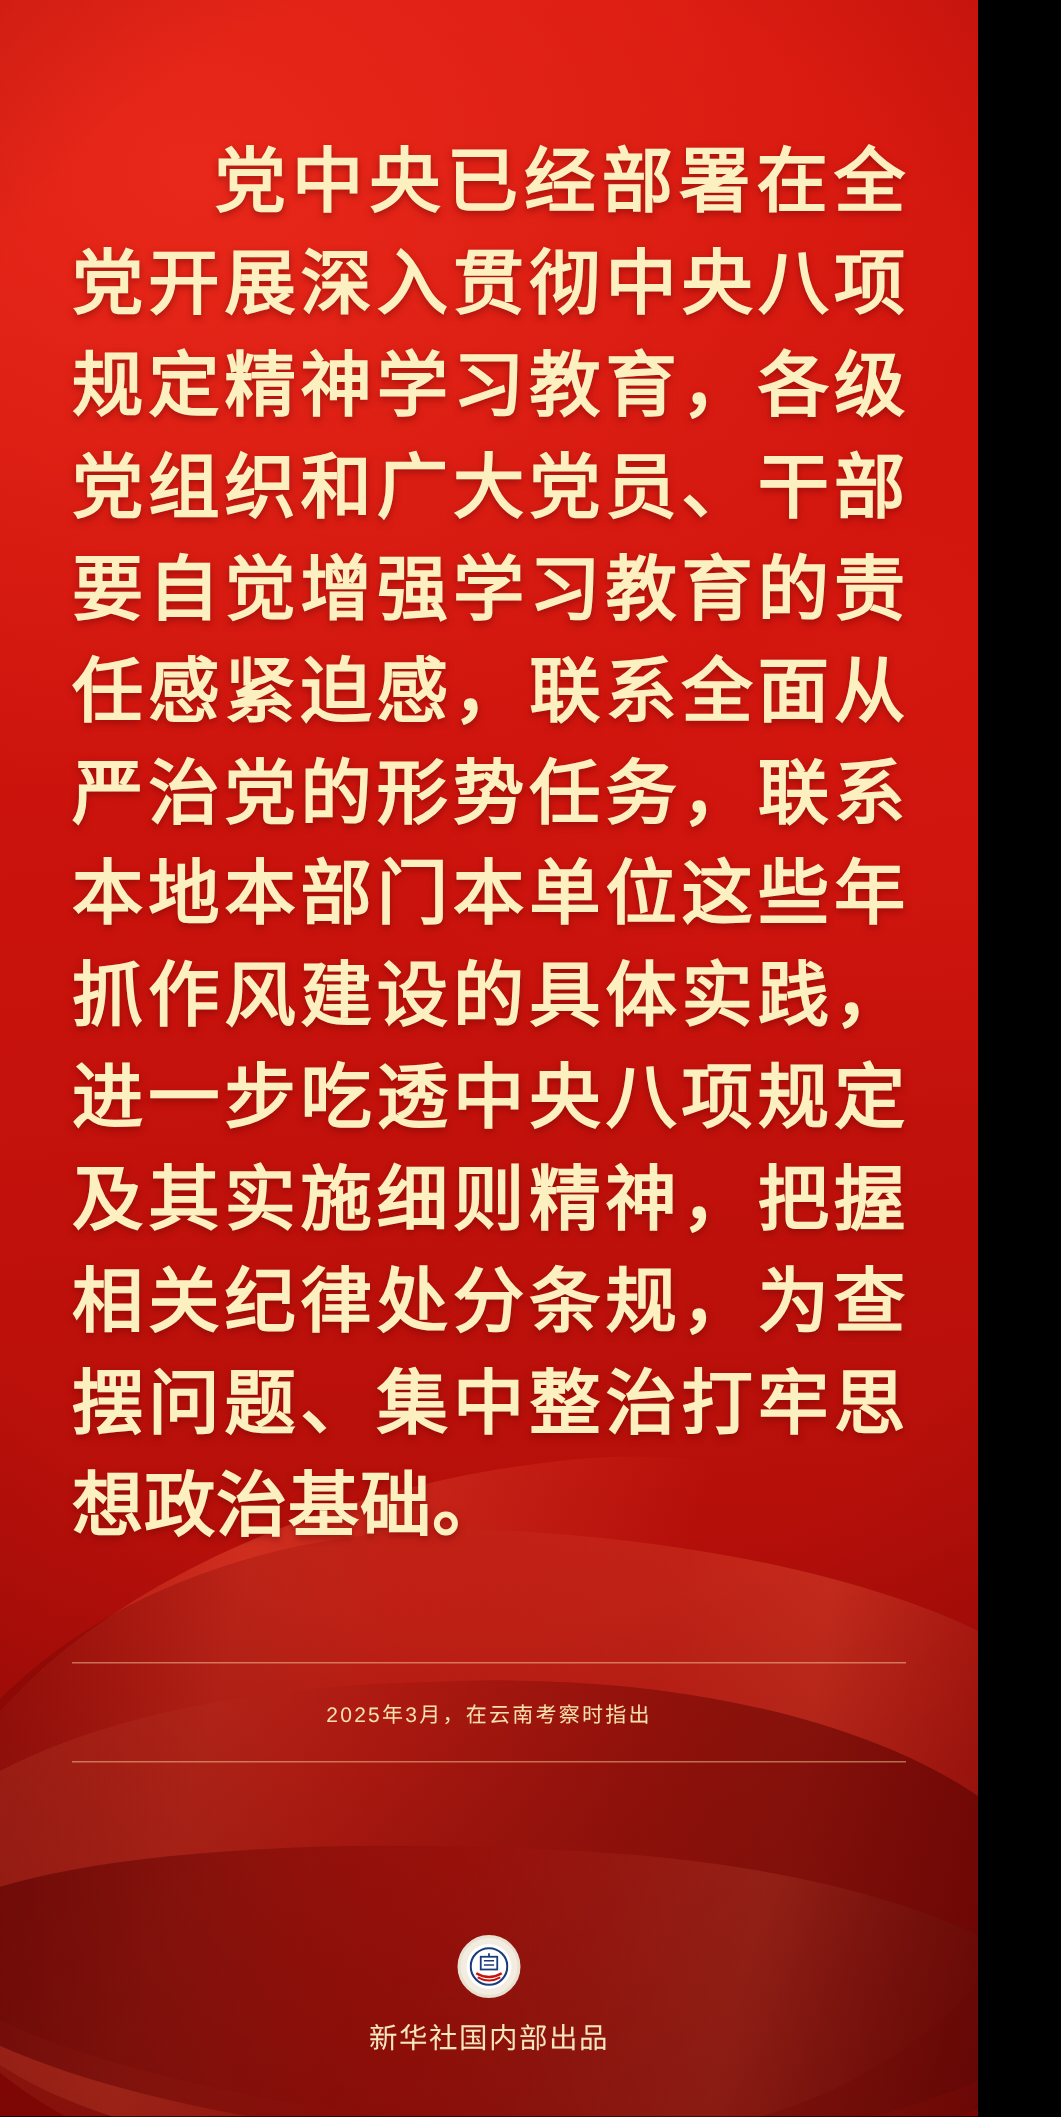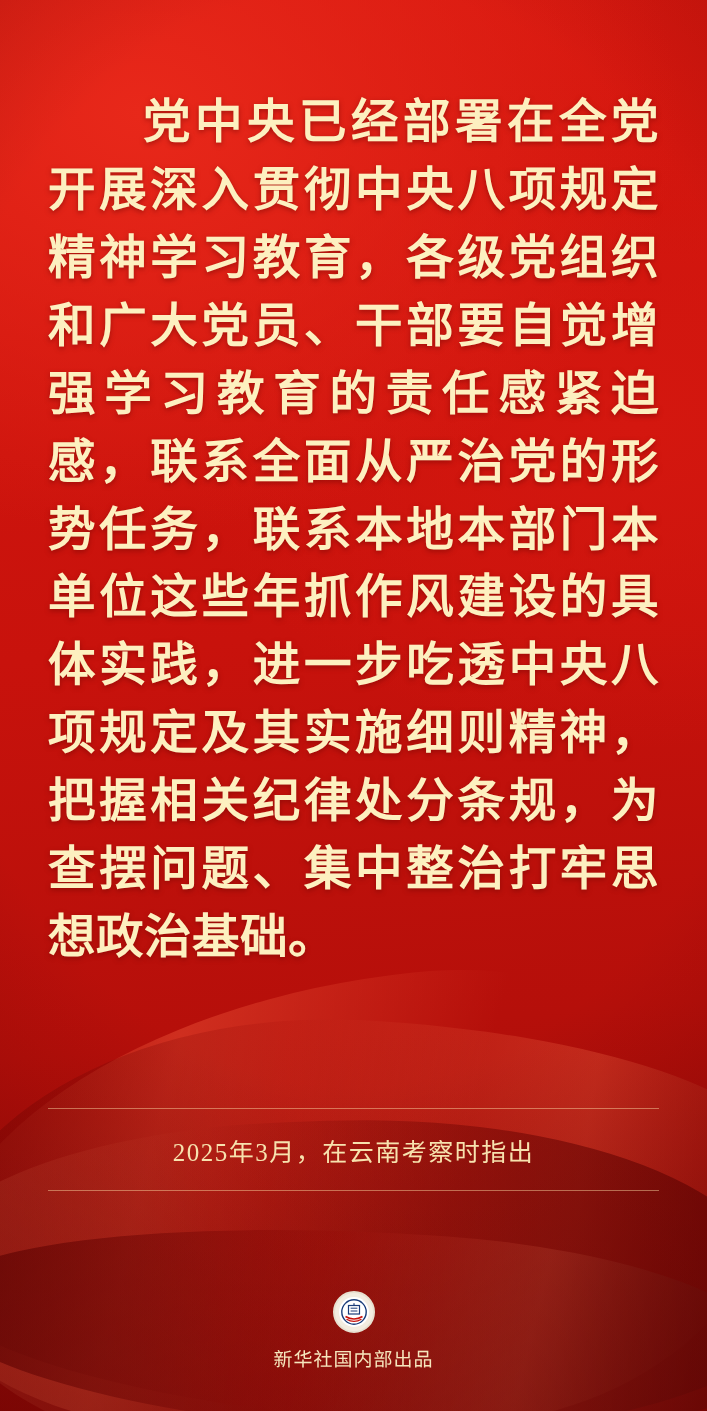--- a/index.html
+++ b/index.html
@@ -6,21 +6,21 @@
   html, body {
     margin: 0;
     padding: 0;
     background: #000;
   }
   body {
     font-family: "Liberation Sans", sans-serif;
   }
   .poster {
     position: relative;
-    width: 707px;
+    width: 652px;
     height: 1411px;
     overflow: hidden;
     background: #d01b13;
     background:
       radial-gradient(ellipse 900px 700px at 20% 8%, #e8281a 0%, rgba(232,40,26,0) 60%),
       radial-gradient(ellipse 700px 500px at 90% 30%, #d4170f 0%, rgba(212,23,15,0) 65%),
       linear-gradient(175deg, #d8180f 0%, #c8120c 45%, #b50f0a 72%, #8f0805 100%);
   }
 
   
@@ -89,24 +89,24 @@
     right: 48px;
     top: 1108px;
   }
   .rule {
     height: 1px;
     background: rgba(255, 226, 170, 0.45);
   }
   .attribution-text {
     text-align: center;
     color: #f7e2ae;
-    font-size: 25px;
+    font-size: 14px;
     letter-spacing: 1.5px;
     padding: 23px 0 22px;
-    font-family: Liberation Serif, serif;
+    font-family: Liberation Sans, sans-serif;
   }
 
   
   .footer {
     position: absolute;
     left: 0;
     right: 0;
     bottom: 40px;
     display: flex;
     align-items: center;

